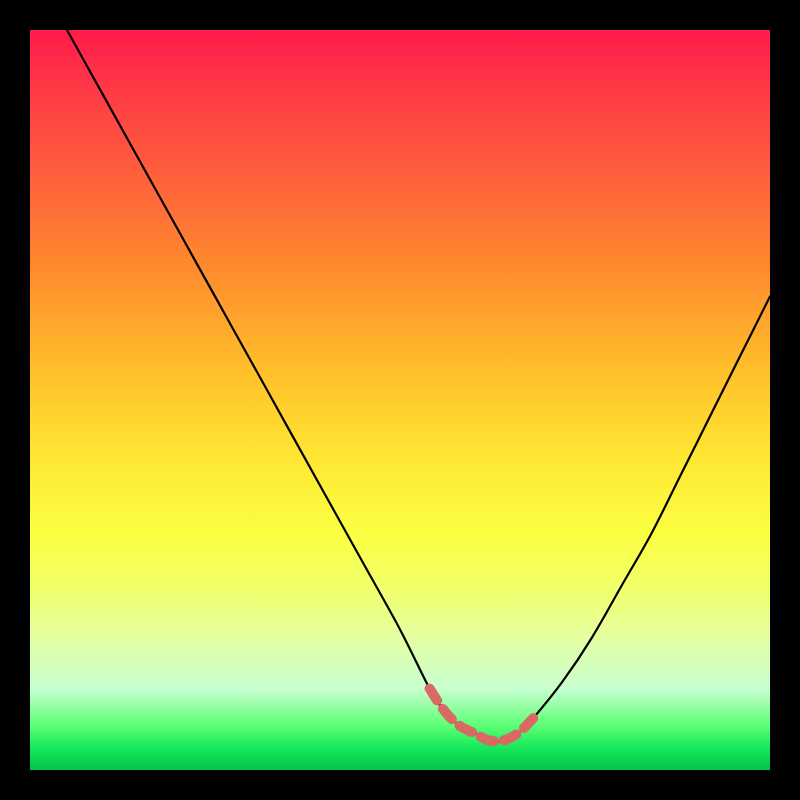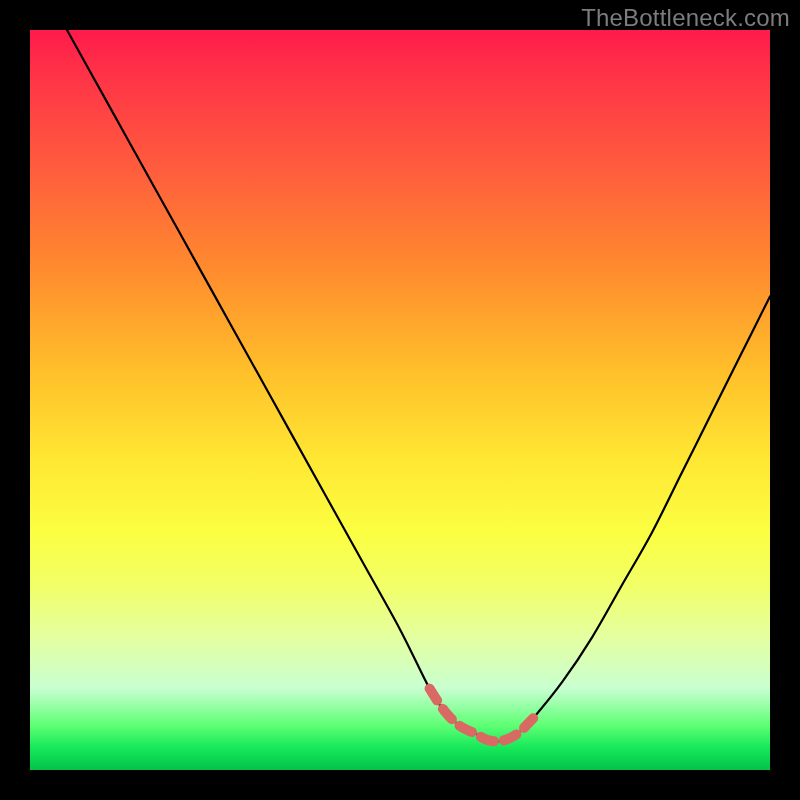--- a/index.html
+++ b/index.html
@@ -54,20 +54,19 @@
     font-size: 24px;
     font-weight: 500;
     color: #7c7c7c;
     letter-spacing: 0.2px;
   }
 </style>
 </head>
 <body>
 
 <div class="frame">
-  <div class="watermark">TheBottleneck.com</div>
   <div class="plot">
     <svg id="chart-svg" viewBox="0 0 740 740" preserveAspectRatio="none">
         <path d="M 37 0 C 43.166666666666664 11.100000000000003, 61.666666666666664 44.40000000000002, 74 66.60000000000002 C 86.33333333333333 88.80000000000003, 98.66666666666667 111.00000000000004, 111 133.20000000000005 C 123.33333333333333 155.40000000000006, 135.66666666666666 177.60000000000008, 148 199.80000000000007 C 160.33333333333334 222.00000000000006, 172.66666666666666 244.2, 185 266.4 C 197.33333333333334 288.59999999999997, 209.66666666666666 310.79999999999995, 222 332.99999999999994 C 234.33333333333334 355.19999999999993, 246.66666666666666 377.4, 259 399.59999999999997 C 271.3333333333333 421.79999999999995, 283.6666666666667 444, 296 466.2 C 308.3333333333333 488.4, 320.6666666666667 510.59999999999997, 333 532.8 C 345.3333333333333 555, 358.9 578.4333333333333, 370 599.4 C 381.1 620.3666666666667, 392.20000000000005 645.0333333333333, 399.6 658.6 C 407 672.1666666666667, 409.4666666666667 674.6333333333333, 414.40000000000003 680.8 C 419.33333333333337 686.9666666666666, 424.26666666666665 691.9, 429.2 695.6 C 434.1333333333333 699.3000000000001, 439.06666666666666 700.5333333333333, 444 703 C 448.93333333333334 705.4666666666667, 453.8666666666667 709.1666666666666, 458.8 710.4 C 463.73333333333335 711.6333333333333, 468.6666666666667 711.6333333333333, 473.6 710.4 C 478.53333333333336 709.1666666666666, 483.4666666666667 706.7, 488.40000000000003 703 C 493.33333333333337 699.3, 495.80000000000007 696.8333333333334, 503.20000000000005 688.2 C 510.6 679.5666666666667, 522.9333333333333 664.7666666666668, 532.8 651.2 C 542.6666666666666 637.6333333333333, 552.5333333333333 622.8333333333333, 562.4 606.8 C 572.2666666666667 590.7666666666667, 582.1333333333333 572.2666666666667, 592 555 C 601.8666666666667 537.7333333333333, 611.7333333333333 521.7, 621.6 503.2 C 631.4666666666667 484.7, 641.3333333333334 463.73333333333335, 651.2 444 C 661.0666666666667 424.26666666666665, 670.9333333333334 404.53333333333336, 680.8000000000001 384.8 C 690.6666666666667 365.06666666666666, 700.5333333333333 345.3333333333333, 710.4 325.59999999999997 C 720.2666666666667 305.8666666666666, 735.0666666666666 276.26666666666665, 740 266.4" fill="none" stroke="#000000" stroke-width="2.2" stroke-linecap="round"></path>
         <path d="M 399.6 658.6 C 402.0666666666667 662.3, 409.4666666666667 674.6333333333333, 414.40000000000003 680.8 C 419.33333333333337 686.9666666666666, 424.26666666666665 691.9, 429.2 695.6 C 434.1333333333333 699.3000000000001, 439.06666666666666 700.5333333333333, 444 703 C 448.93333333333334 705.4666666666667, 453.8666666666667 709.1666666666666, 458.8 710.4 C 463.73333333333335 711.6333333333333, 468.6666666666667 711.6333333333333, 473.6 710.4 C 478.53333333333336 709.1666666666666, 483.4666666666667 706.7, 488.40000000000003 703 C 493.33333333333337 699.3, 500.73333333333335 690.6666666666667, 503.20000000000005 688.2" fill="none" stroke="#d86a63" stroke-width="10" stroke-linecap="round" stroke-dasharray="14 10"></path>
       </svg>
   </div>
 </div>
 
 </body></html>

